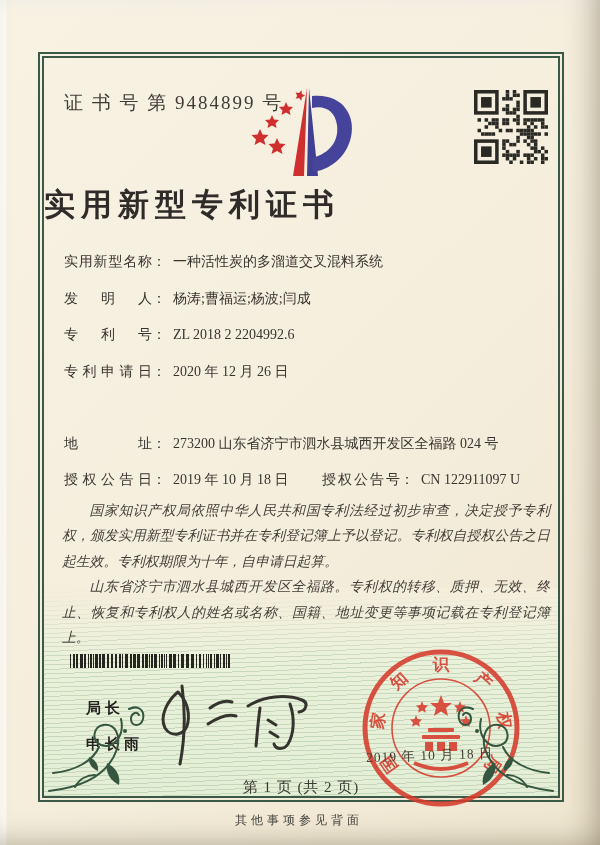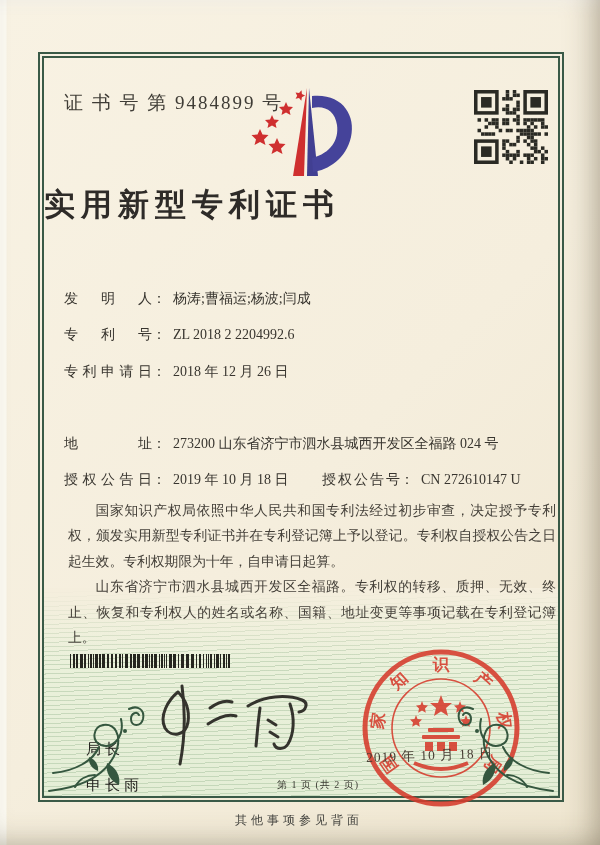--- a/index.html
+++ b/index.html
@@ -39,36 +39,36 @@
     position:absolute;left:0;top:126px;width:100%;text-align:left;
     font-size:31px;font-weight:600;letter-spacing:6px;color:#2e2b28;white-space:nowrap;
   }
   .row{position:absolute;left:20px;font-size:14px;color:#38352f;white-space:nowrap;}
   .r0{top:195px}.r1{top:232px}.r2{top:268px}.r3{top:305px}.r4{top:342px}.r5{top:377px}.r6{top:413px}
   .flabel{display:inline-block;width:88px;text-align:justify;text-align-last:justify;}
   .fvalue{margin-left:7px;}
   .g2{position:absolute;left:258px;top:0;}
   .g2 .flabel{width:78px;}
   .bodytext{
-    position:absolute;left:24px;top:440px;width:488px;
-    font-size:13.8px;line-height:1.84;text-align:justify;color:#433f38;
+    position:absolute;left:18px;top:440px;width:488px;
+    font-size:13.8px;line-height:1.84;text-align:justify;color:#433f38;font-style:italic;
   }
   .bodytext p{margin:0;text-indent:2em;}
   .barcode{position:absolute;left:26px;top:596px;}
   .chief{position:absolute;left:42px;font-family:"Liberation Sans","DejaVu Sans",sans-serif;
-    font-size:15px;font-weight:400;letter-spacing:4px;color:#24231f;white-space:nowrap;margin-top:41px;}
+    font-size:15px;font-weight:700;letter-spacing:4px;color:#24231f;white-space:nowrap;}
   .chief-title{top:641px}.chief-name{top:677px}
   .signature{position:absolute;left:100px;top:620px;}
   .seal{position:absolute;left:312px;top:585px;}
   .sealdate{
     position:absolute;left:322px;top:688px;width:170px;
     font-size:13.5px;color:#453a31;letter-spacing:1px;white-space:nowrap;transform:rotate(-2deg);
   }
   .pagefooter{position:absolute;left:0;top:720px;width:100%;text-align:center;
-    font-size:10px;letter-spacing:1px;color:#3b3b33;padding-left:17px;}
+    font-size:15px;letter-spacing:1px;color:#3b3b33;}
   .backnote{position:absolute;left:38px;top:812px;width:522px;text-align:center;
     font-size:12px;letter-spacing:4px;color:#454540;}
   .flourish{position:absolute;bottom:1px;}
   .flourish.left{left:1px;}
   .flourish.right{right:1px;transform:scaleX(-1);}
 </style>
 </head>
 <body>
 
 <div class="paper">
@@ -209,38 +209,41 @@
           <rect x="70.47619047619048" y="66.95238095238095" width="3.5238095238095237" height="3.5238095238095237" fill="#2a2a24"></rect>
           <rect x="35.23809523809524" y="70.47619047619048" width="3.5238095238095237" height="3.5238095238095237" fill="#2a2a24"></rect>
           <rect x="45.80952380952381" y="70.47619047619048" width="3.5238095238095237" height="3.5238095238095237" fill="#2a2a24"></rect>
           <rect x="52.857142857142854" y="70.47619047619048" width="3.5238095238095237" height="3.5238095238095237" fill="#2a2a24"></rect>
           <rect x="56.38095238095238" y="70.47619047619048" width="3.5238095238095237" height="3.5238095238095237" fill="#2a2a24"></rect>
           <rect x="66.95238095238095" y="70.47619047619048" width="3.5238095238095237" height="3.5238095238095237" fill="#2a2a24"></rect>
         </svg>
 
       <div class="title">实用新型专利证书</div>
 
+      <div class="row r0">
+        <span class="flabel">实用新型名称</span><span>：</span><span class="fvalue">一种活性炭的多溜道交叉混料系统</span>
+      </div>
       <div class="row r1">
         <span class="flabel">发明人</span><span>：</span><span class="fvalue">杨涛;曹福运;杨波;闫成</span>
       </div>
       <div class="row r2">
         <span class="flabel">专利号</span><span>：</span><span class="fvalue">ZL 2018 2 2204992.6</span>
       </div>
       <div class="row r3">
-        <span class="flabel">专利申请日</span><span>：</span><span class="fvalue">2018 年 12 月 26 日</span>
+        <span class="flabel">专利申请日</span><span>：</span><span class="fvalue">2020 年 12 月 26 日</span>
       </div>
       <div class="row r5">
         <span class="flabel">地址</span><span>：</span><span class="fvalue">273200 山东省济宁市泗水县城西开发区全福路 024 号</span>
       </div>
       <div class="row r6">
         <span>
           <span class="flabel">授权公告日</span><span>：</span><span class="fvalue">2019 年 10 月 18 日</span>
         </span>
         <span class="g2">
-          <span class="flabel">授权公告号</span><span>：</span><span class="fvalue">CN 272610147 U</span>
+          <span class="flabel">授权公告号</span><span>：</span><span class="fvalue">CN 122911097 U</span>
         </span>
       </div>
 
       <div class="bodytext">
         <p>国家知识产权局依照中华人民共和国专利法经过初步审查，决定授予专利权，颁发实用新型专利证书并在专利登记簿上予以登记。专利权自授权公告之日起生效。专利权期限为十年，自申请日起算。</p>
         <p>山东省济宁市泗水县城西开发区全福路。专利权的转移、质押、无效、终止、恢复和专利权人的姓名或名称、国籍、地址变更等事项记载在专利登记簿上。</p>
       </div>
 
       <svg id="barcode" class="barcode" width="162" height="14" viewBox="0 0 162 14">
           <rect x="0" y="0" width="1" height="14" fill="#26261f"></rect>

